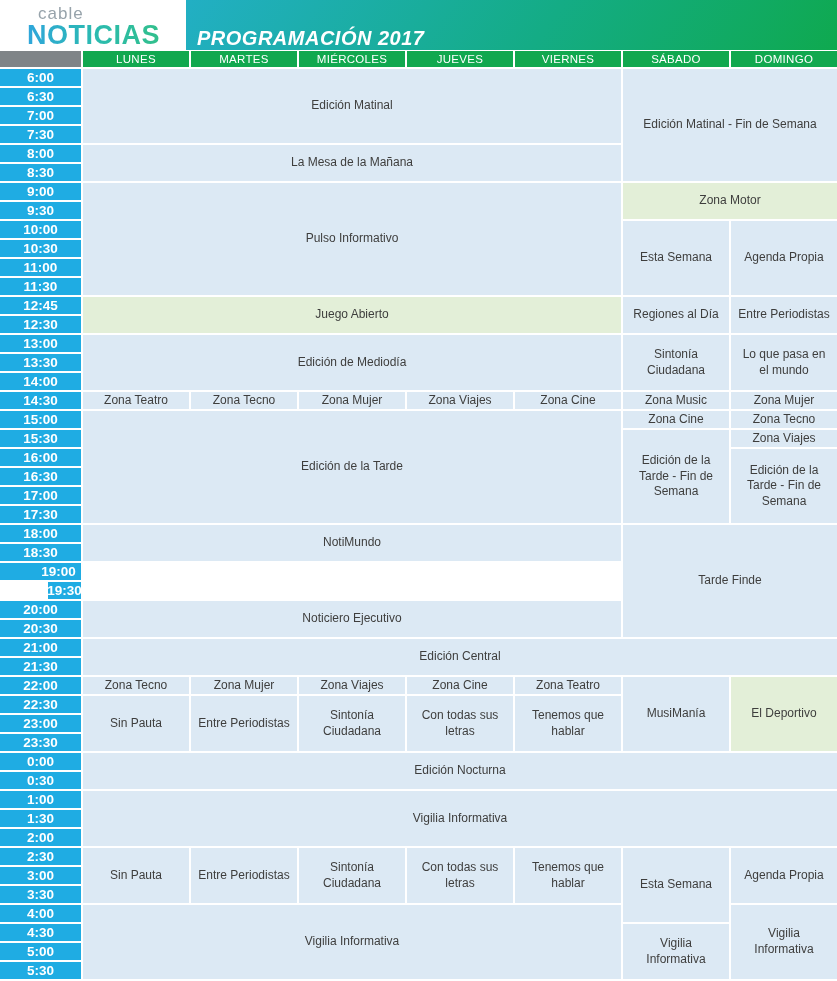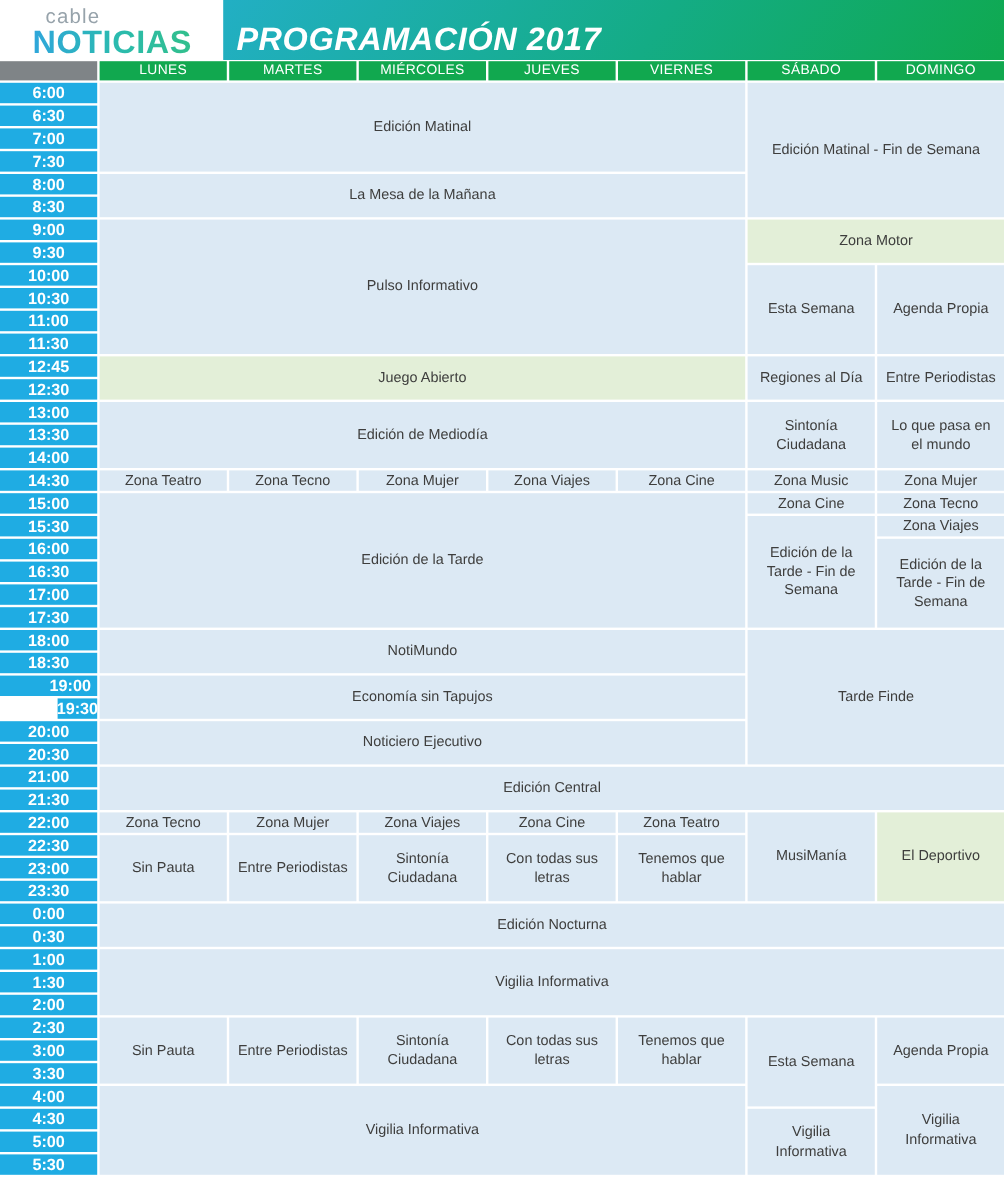--- a/index.html
+++ b/index.html
@@ -17,21 +17,21 @@
     font-size:27px; line-height:26px; font-weight:800; letter-spacing:0.5px;
     background:linear-gradient(90deg,#2FA6DB 0%, #2BBBAE 45%, #35C17D 100%);
     -webkit-background-clip:text; background-clip:text;
     -webkit-text-fill-color:transparent; color:transparent;
   }
   .title-bar {
     flex:1; background:linear-gradient(125deg,#22AFC4 0%, #14AC85 55%, #0FA94F 100%);
     display:flex; align-items:flex-end; padding:0 0 1px 11px;
   }
   .title-bar .title {
-    color:#ffffff; font-size:27px; font-weight:700; font-style:italic;
+    color:#ffffff; font-size:20px; font-weight:700; font-style:italic;
     letter-spacing:0.5px; line-height:1.1;
   }
 
   
   .grid {
     display:grid; width:837px;
     grid-template-columns:81px repeat(7, 1fr);
     grid-template-rows:16px repeat(48, 17px);
     gap:2px; background:#ffffff; padding-top:1px;
   }
@@ -130,21 +130,20 @@
       <div class="cell" style="grid-area: 8 / 2 / span 6 / span 5;">Pulso Informativo</div>
       <div class="cell green" style="grid-area: 14 / 2 / span 2 / span 5;">Juego Abierto</div>
       <div class="cell" style="grid-area: 16 / 2 / span 3 / span 5;">Edición de Mediodía</div>
       <div class="cell" style="grid-area: 19 / 2 / span 1 / span 1;">Zona Teatro</div>
       <div class="cell" style="grid-area: 19 / 3 / span 1 / span 1;">Zona Tecno</div>
       <div class="cell" style="grid-area: 19 / 4 / span 1 / span 1;">Zona Mujer</div>
       <div class="cell" style="grid-area: 19 / 5 / span 1 / span 1;">Zona Viajes</div>
       <div class="cell" style="grid-area: 19 / 6 / span 1 / span 1;">Zona Cine</div>
       <div class="cell" style="grid-area: 20 / 2 / span 6 / span 5;">Edición de la Tarde</div>
       <div class="cell" style="grid-area: 26 / 2 / span 2 / span 5;">NotiMundo</div>
-      <div class="cell" style="grid-area: 28 / 2 / span 2 / span 5;">Economía sin Tapujos</div>
       <div class="cell" style="grid-area: 30 / 2 / span 2 / span 5;">Noticiero Ejecutivo</div>
       <div class="cell" style="grid-area: 32 / 2 / span 2 / span 7;">Edición Central</div>
       <div class="cell" style="grid-area: 34 / 2 / span 1 / span 1;">Zona Tecno</div>
       <div class="cell" style="grid-area: 34 / 3 / span 1 / span 1;">Zona Mujer</div>
       <div class="cell" style="grid-area: 34 / 4 / span 1 / span 1;">Zona Viajes</div>
       <div class="cell" style="grid-area: 34 / 5 / span 1 / span 1;">Zona Cine</div>
       <div class="cell" style="grid-area: 34 / 6 / span 1 / span 1;">Zona Teatro</div>
       <div class="cell" style="grid-area: 35 / 2 / span 3 / span 1;">Sin Pauta</div>
       <div class="cell" style="grid-area: 35 / 3 / span 3 / span 1;">Entre Periodistas</div>
       <div class="cell" style="grid-area: 35 / 4 / span 3 / span 1;">Sintonía Ciudadana</div>

